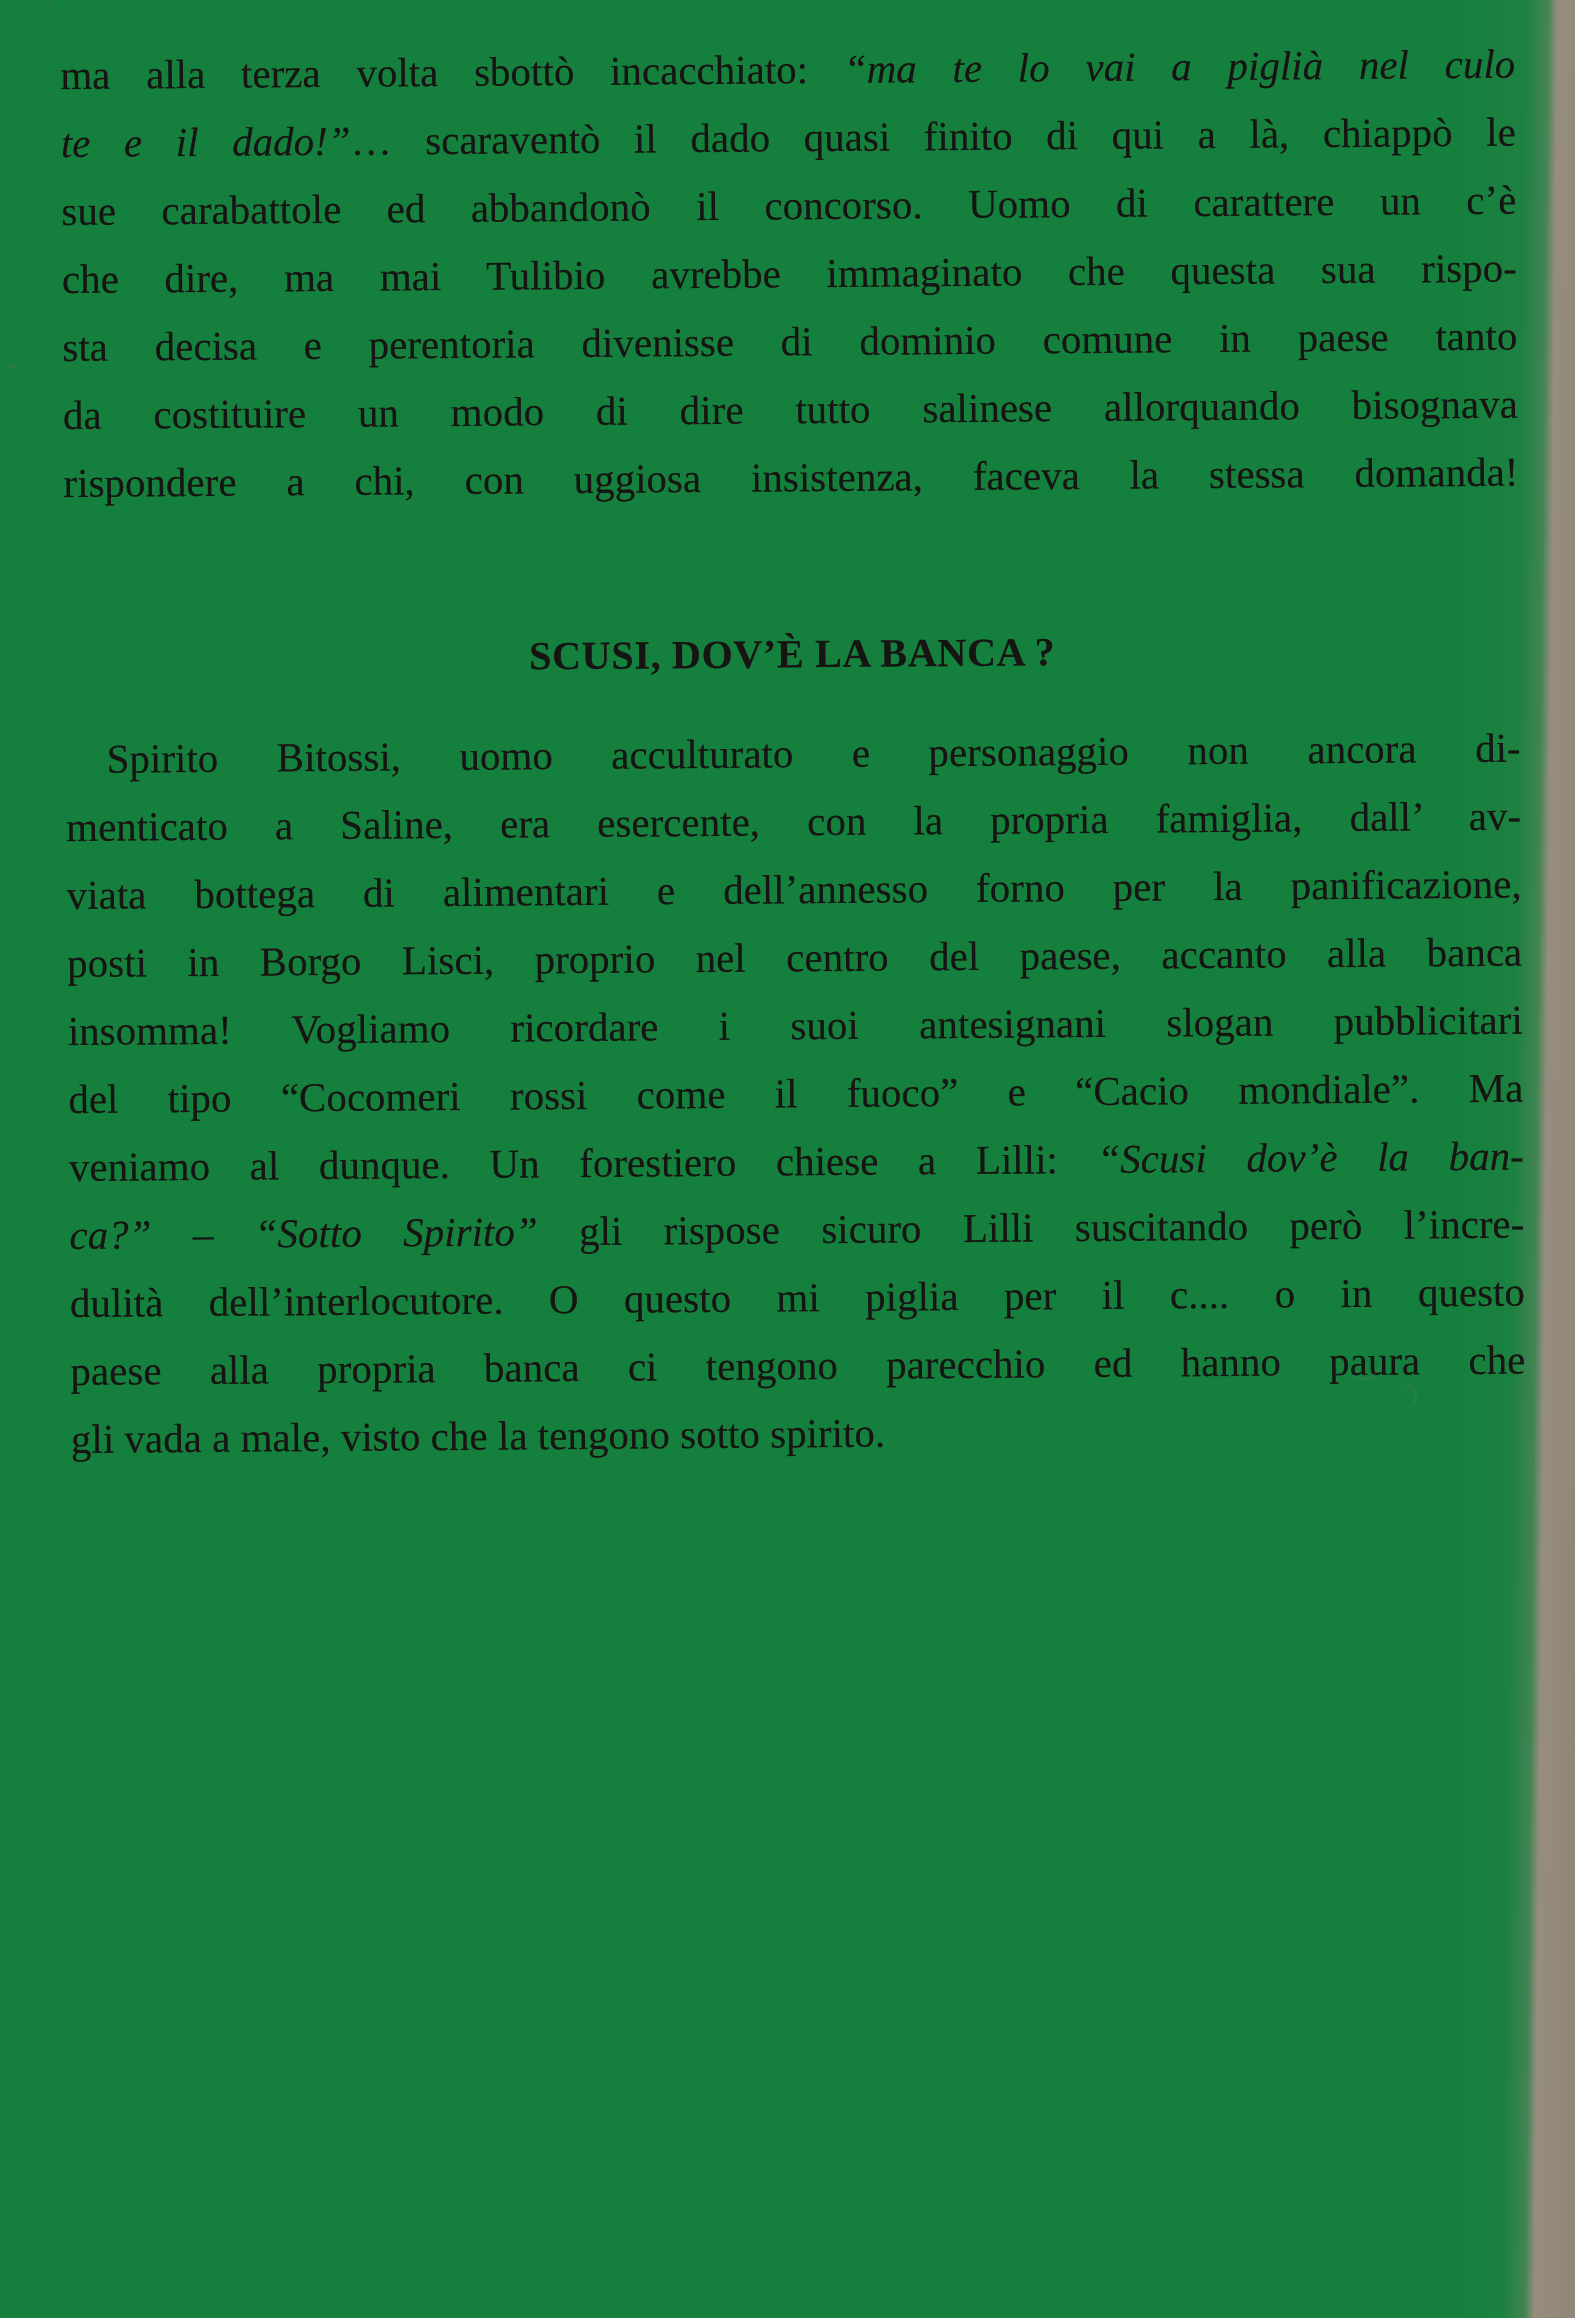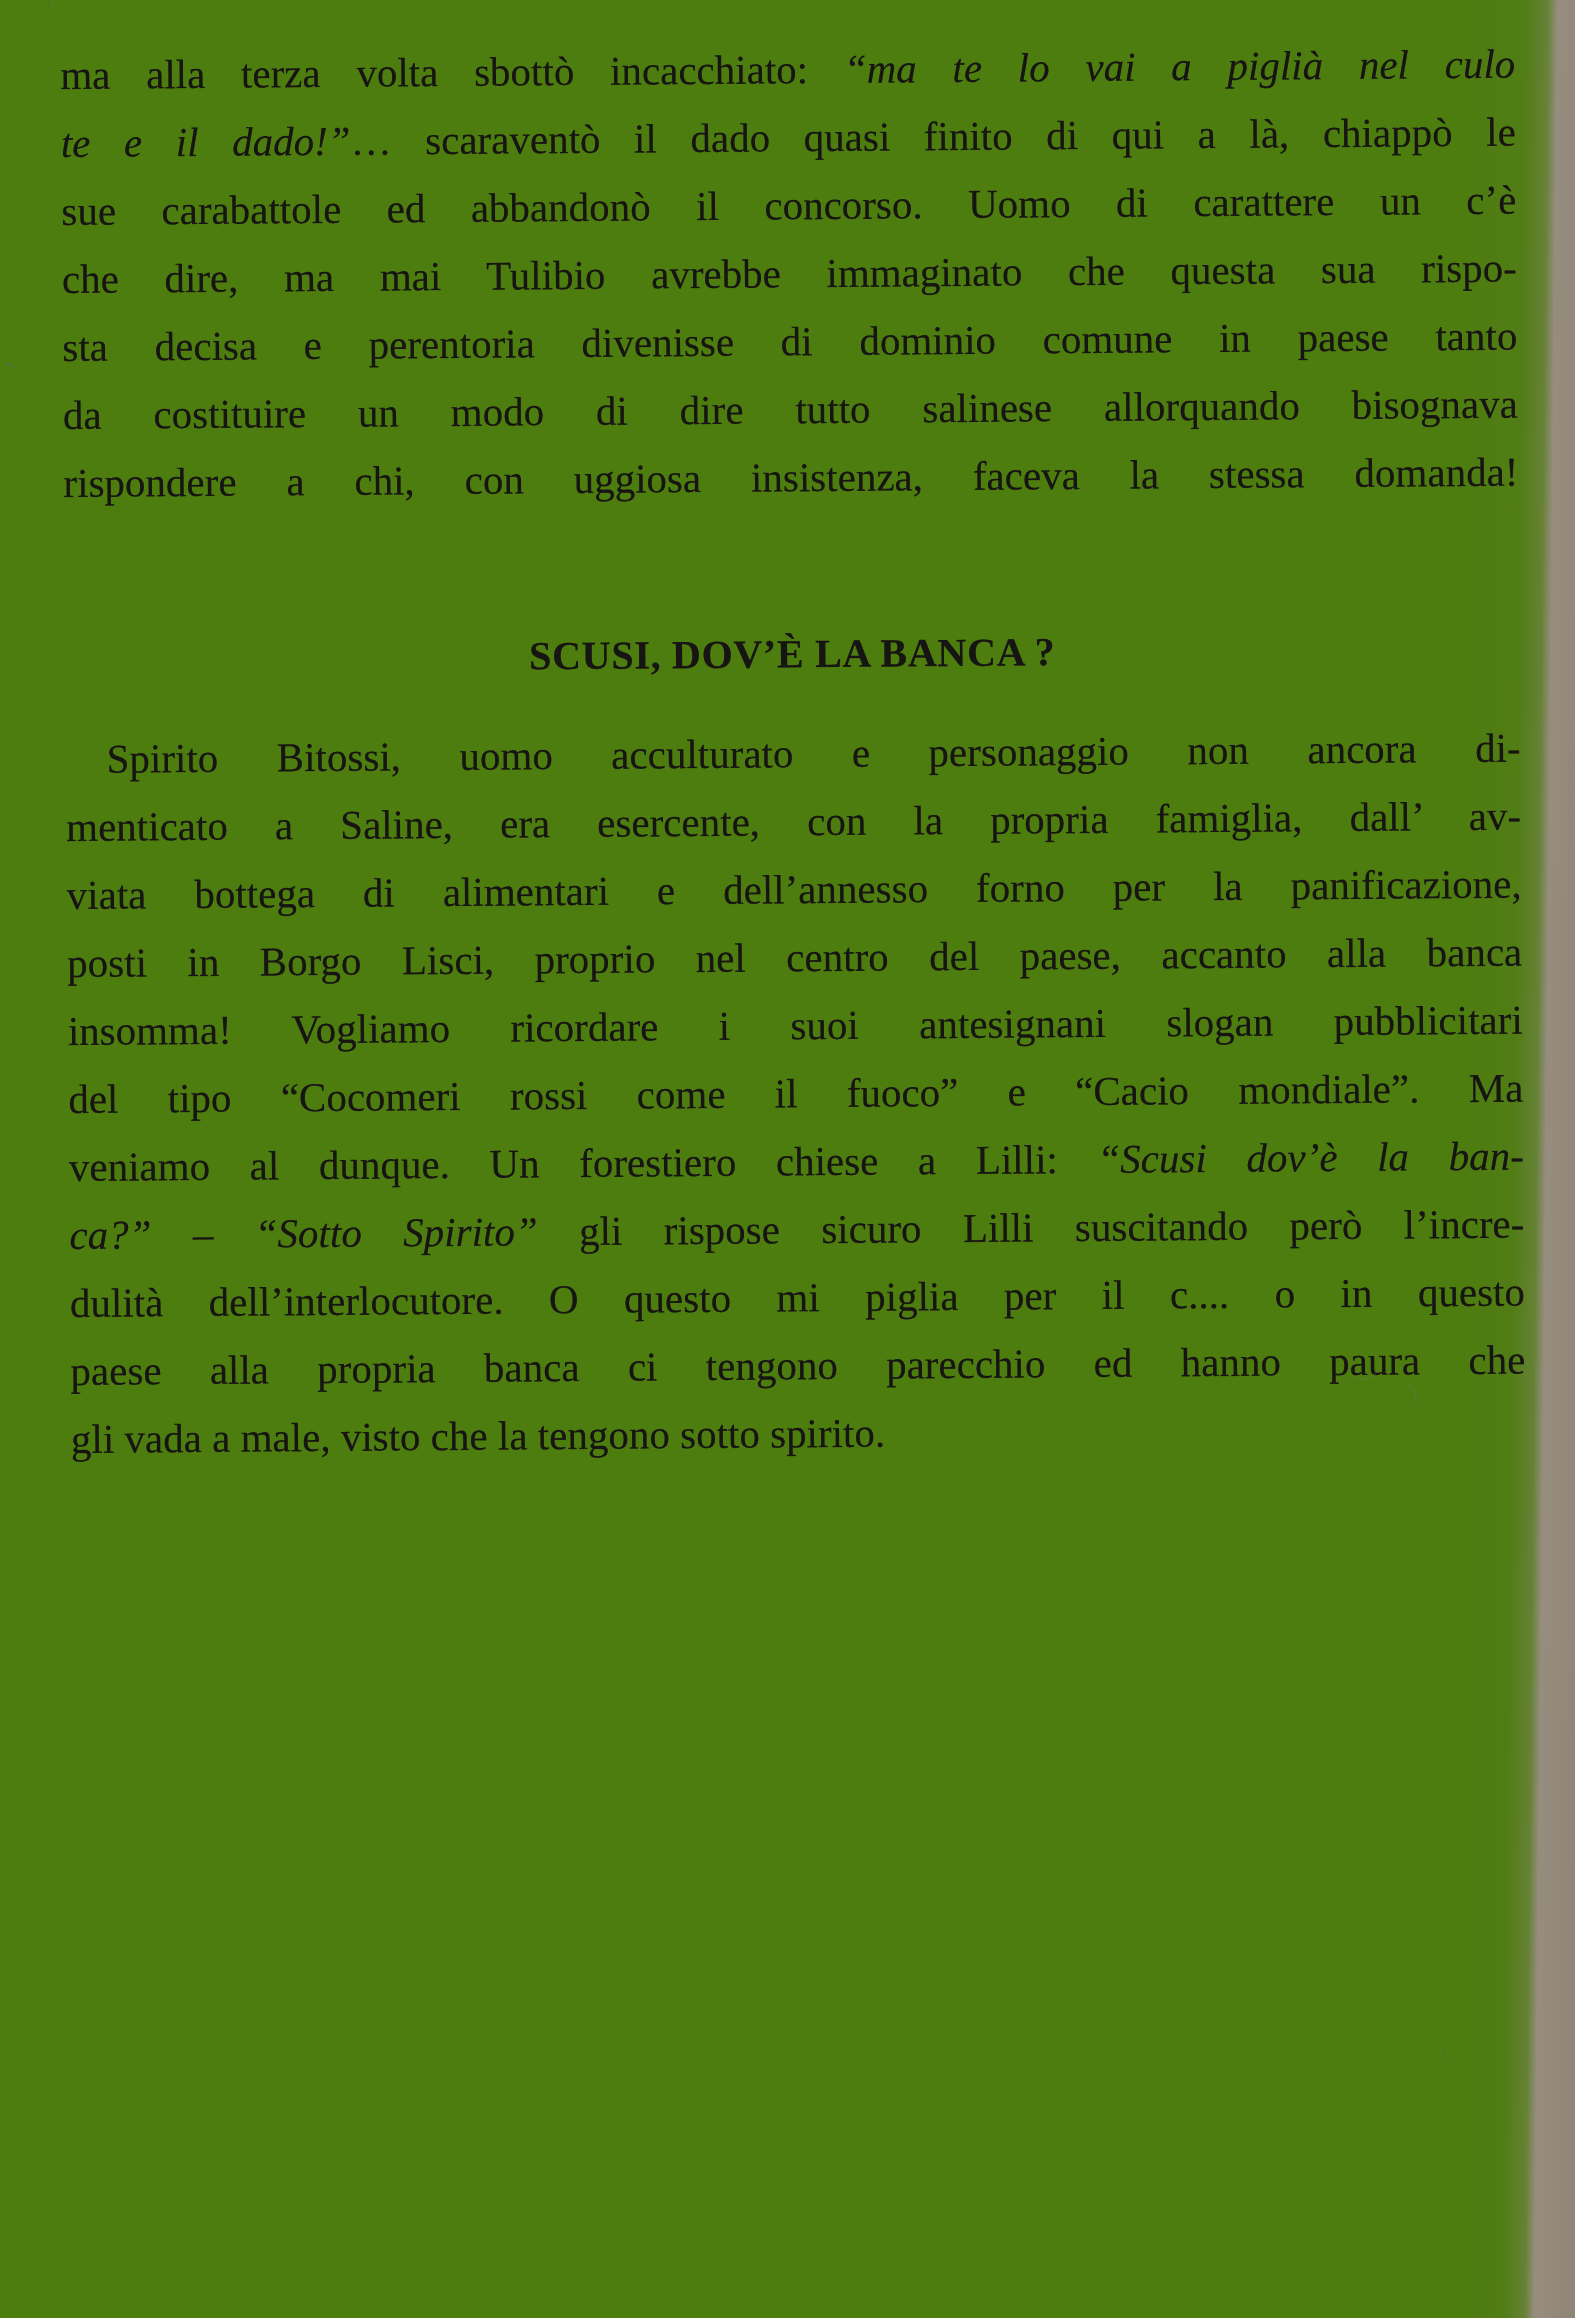--- a/index.html
+++ b/index.html
@@ -4,21 +4,21 @@
 <style>
   html, body {
     margin: 0;
     padding: 0;
     background: #ffffff;
   }
   .page {
     position: relative;
     width: 1576px;
     height: 2319px;
-    background: #4d7c0f;
+    background: #15803d;
     overflow: hidden;
   }
   
   .edge-shadow {
     position: absolute;
     top: 0;
     right: 0;
     width: 116px;
     height: 100%;
     background: linear-gradient(to right,

